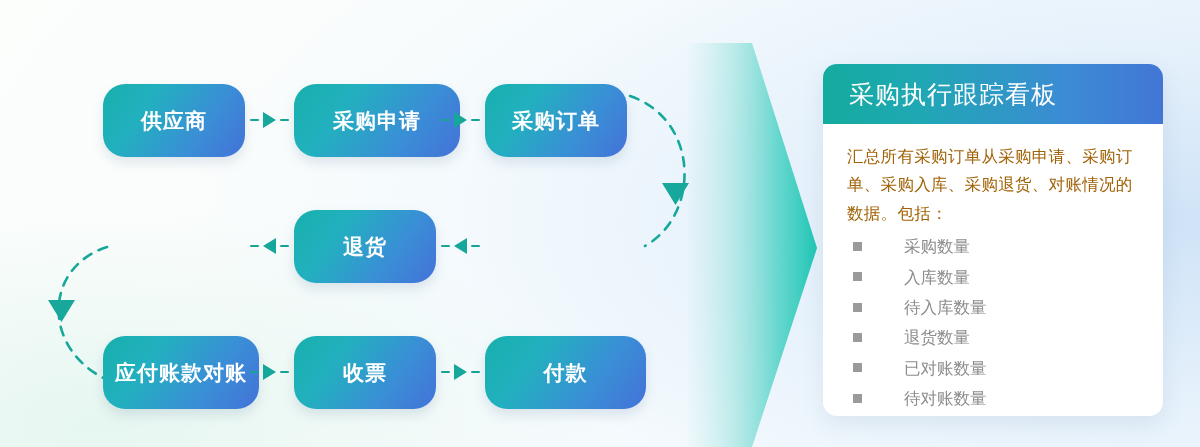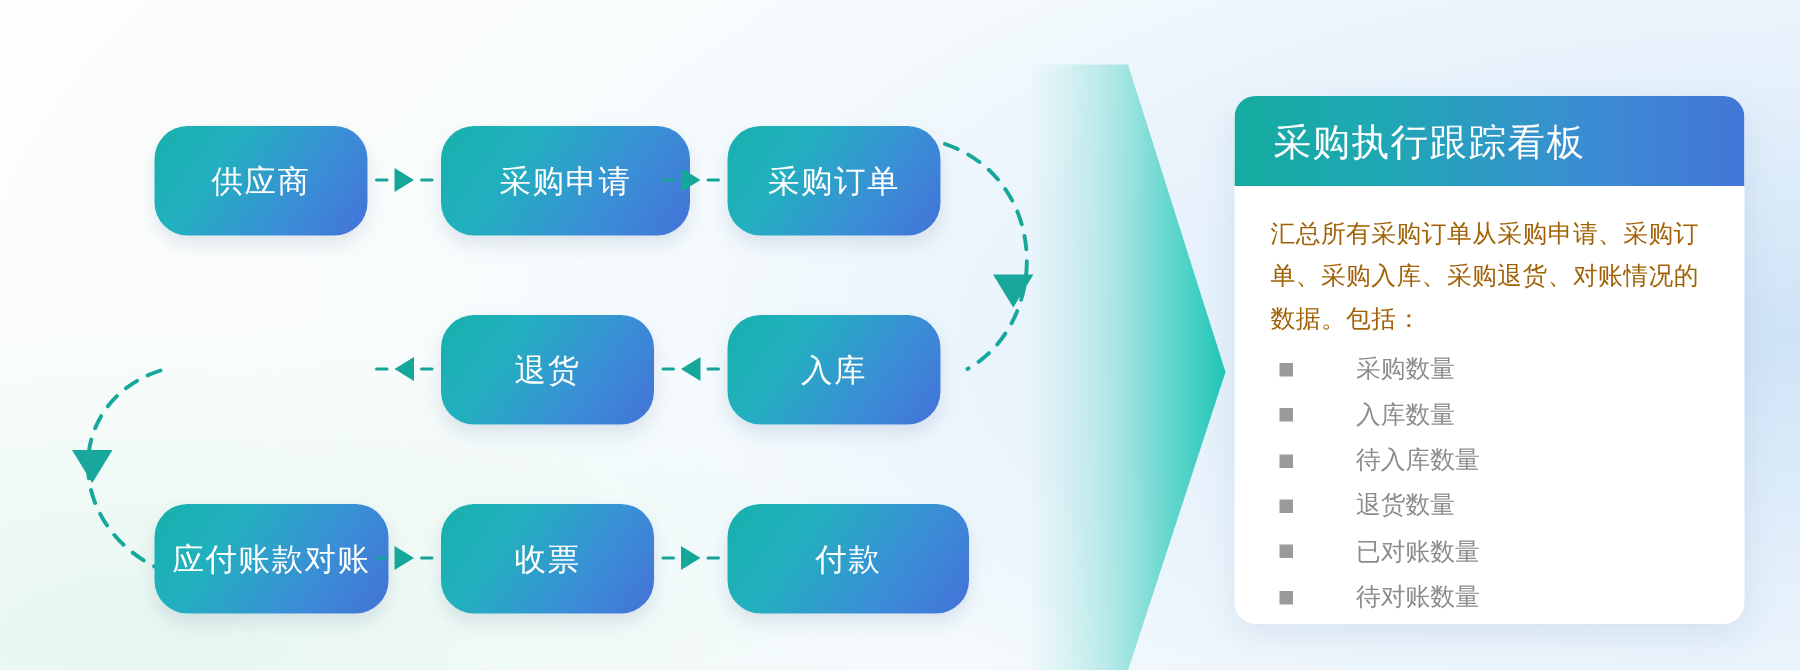--- a/index.html
+++ b/index.html
@@ -34,21 +34,21 @@
     border-radius:22px;
     display:flex;align-items:center;justify-content:center;
     color:#ffffff;
     font-size:21px;
     letter-spacing:1px;
     background:linear-gradient(125deg,#17b0ac 0%,#22b0bf 30%,#3a8ed6 68%,#4472d8 100%);
     box-shadow:0 6px 12px rgba(80,110,150,.16);
     white-space:nowrap;
     user-select:none;
   }
-  .node span{display:block;}
+  .node span{display:block;font-weight:bold;}
 
   
   .conn{
     position:absolute;height:16px;
     display:flex;align-items:center;justify-content:center;
     gap:4px;
   }
   .conn i{display:block;width:9px;height:2px;background:#17a398;border-radius:1px;}
   .conn .tri{
     width:0;height:0;border-top:8px solid transparent;border-bottom:8px solid transparent;
@@ -145,23 +145,20 @@
 
     <div class="node" style="left:294px;top:210px;width:142px;">
       <span>退货</span>
     </div>
     <div class="conn left" style="left:440px;top:238px;width:41px;">
       <i></i>
       <span class="tri"></span>
       <i></i>
     </div>
 
-    <div class="node" style="left:485px;top:210px;width:142px;">
-      <span>入库</span>
-    </div>
 
     <div class="node" style="left:103px;top:336px;width:156px;justify-content:center;">
       <span>应付账款对账</span>
     </div>
     <div class="conn right" style="left:249px;top:364px;width:41px;">
       <i></i>
       <span class="tri"></span>
       <i></i>
     </div>
 

